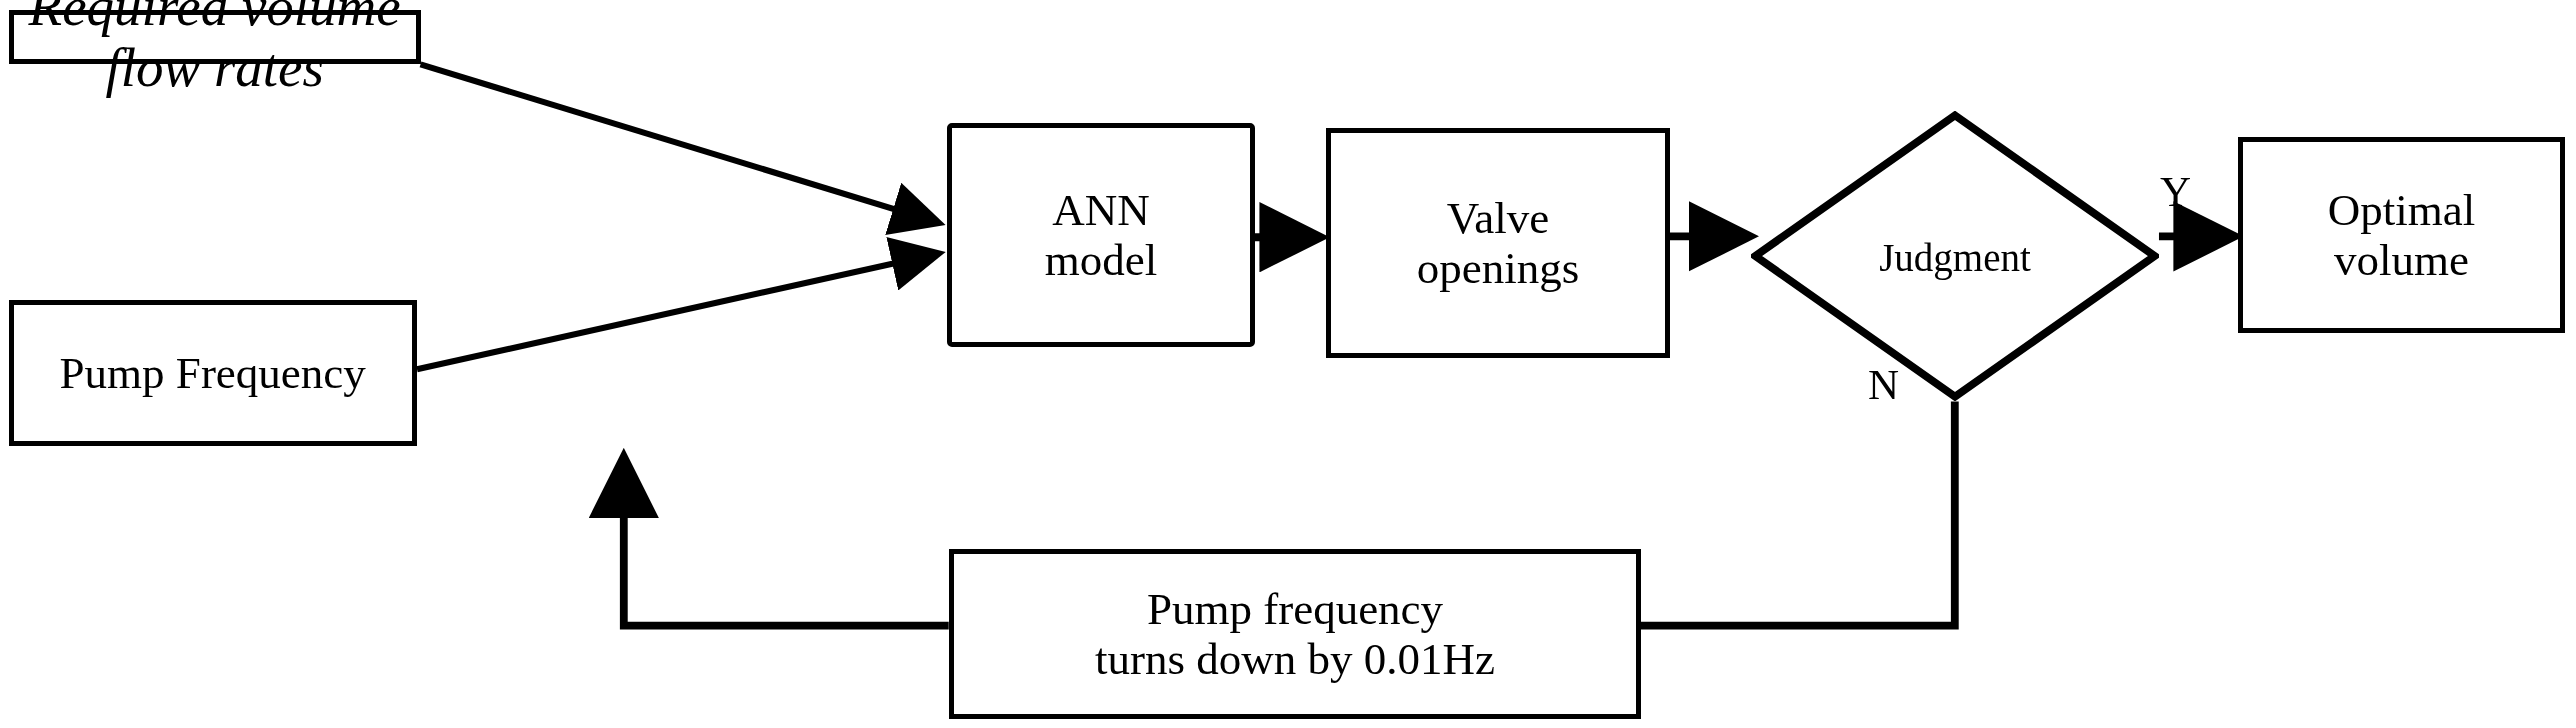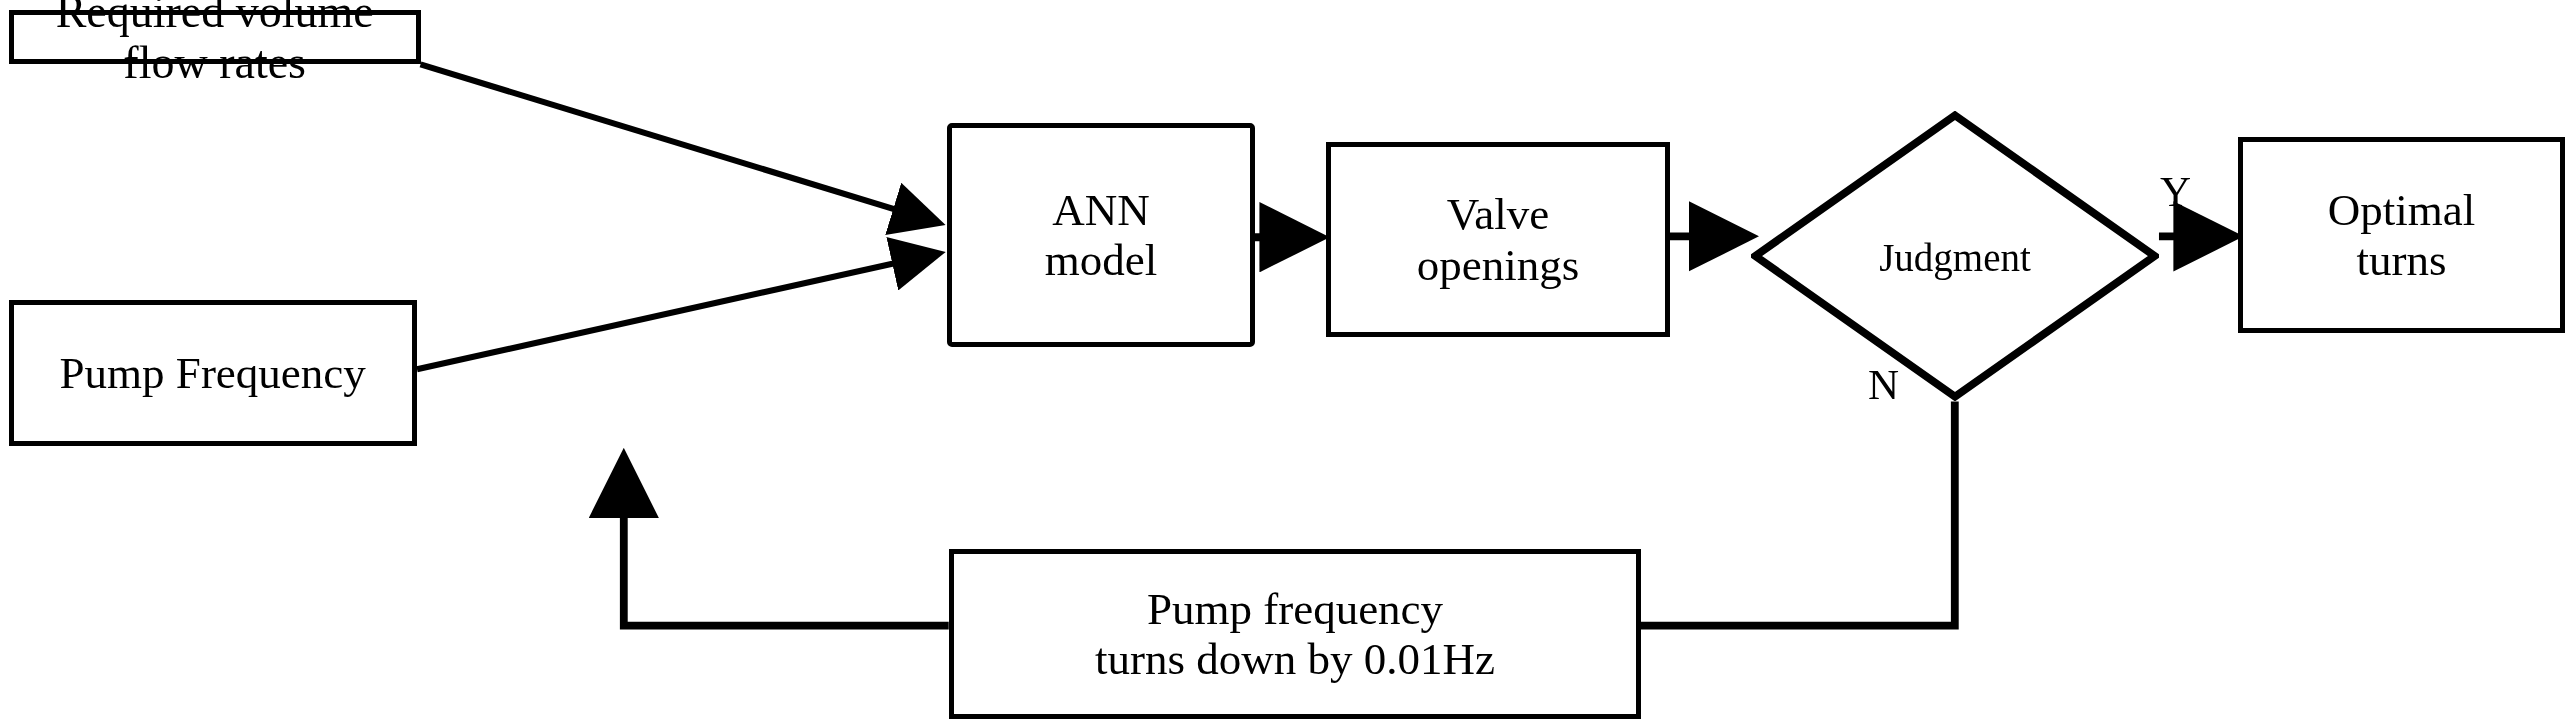--- a/index.html
+++ b/index.html
@@ -37,24 +37,24 @@
     z-index: 2;
   }
   .node .label {
     display: block;
     padding: 0 8.7px;
     white-space: pre-line;
   }
   .rounded { border-radius: 5px; }
 
   
-  #node-required   { left: 8.7px;   top: 10.4px;  width: 412px;  height: 54px;  font-size: 46px; }
+  #node-required   { left: 8.7px;   top: 10.4px;  width: 412px;  height: 54px;  font-size: 55px; font-style: italic; }
   #node-pumpfreq   { left: 8.7px;   top: 300px; width: 408px;  height: 146px; font-size: 45px; }
   #node-ann        { left: 947px; top: 123px; width: 308px;  height: 224px; font-size: 45px; }
-  #node-valve      { left: 1326px; top: 142px; width: 344px;  height: 195px; font-size: 45px; }
+  #node-valve      { left: 1326px; top: 128px; width: 344px;  height: 230px; font-size: 45px; }
   #node-optimal    { left: 2238px; top: 137px; width: 327px;  height: 196px; font-size: 45px; }
   #node-turndown   { left: 949px; top: 549px; width: 692px;  height: 170px; font-size: 45px; }
 
   
   #node-judgment {
     position: absolute;
     left: 1751px;
     top: 111px;
     width: 408px;
     height: 290px;
@@ -143,21 +143,21 @@
 
   <div id="node-judgment">
     <svg width="408" height="290" viewBox="0 0 470 334" xmlns="http://www.w3.org/2000/svg">
       <polygon points="235,5 465,167 235,329 5,167" fill="#ffffff" stroke="#000000" stroke-width="9" stroke-linejoin="miter"></polygon>
     </svg>
     <span class="diamond-label">Judgment</span>
   </div>
 
   <div class="node" id="node-optimal">
     <span class="label">Optimal
-turns</span>
+volume</span>
   </div>
 
   <div class="node" id="node-turndown">
     <span class="label">Pump frequency
 turns down by 0.01Hz</span>
   </div>
 
   <span class="branch-label" id="label-yes">Y</span>
   <span class="branch-label" id="label-no">N</span>
 

